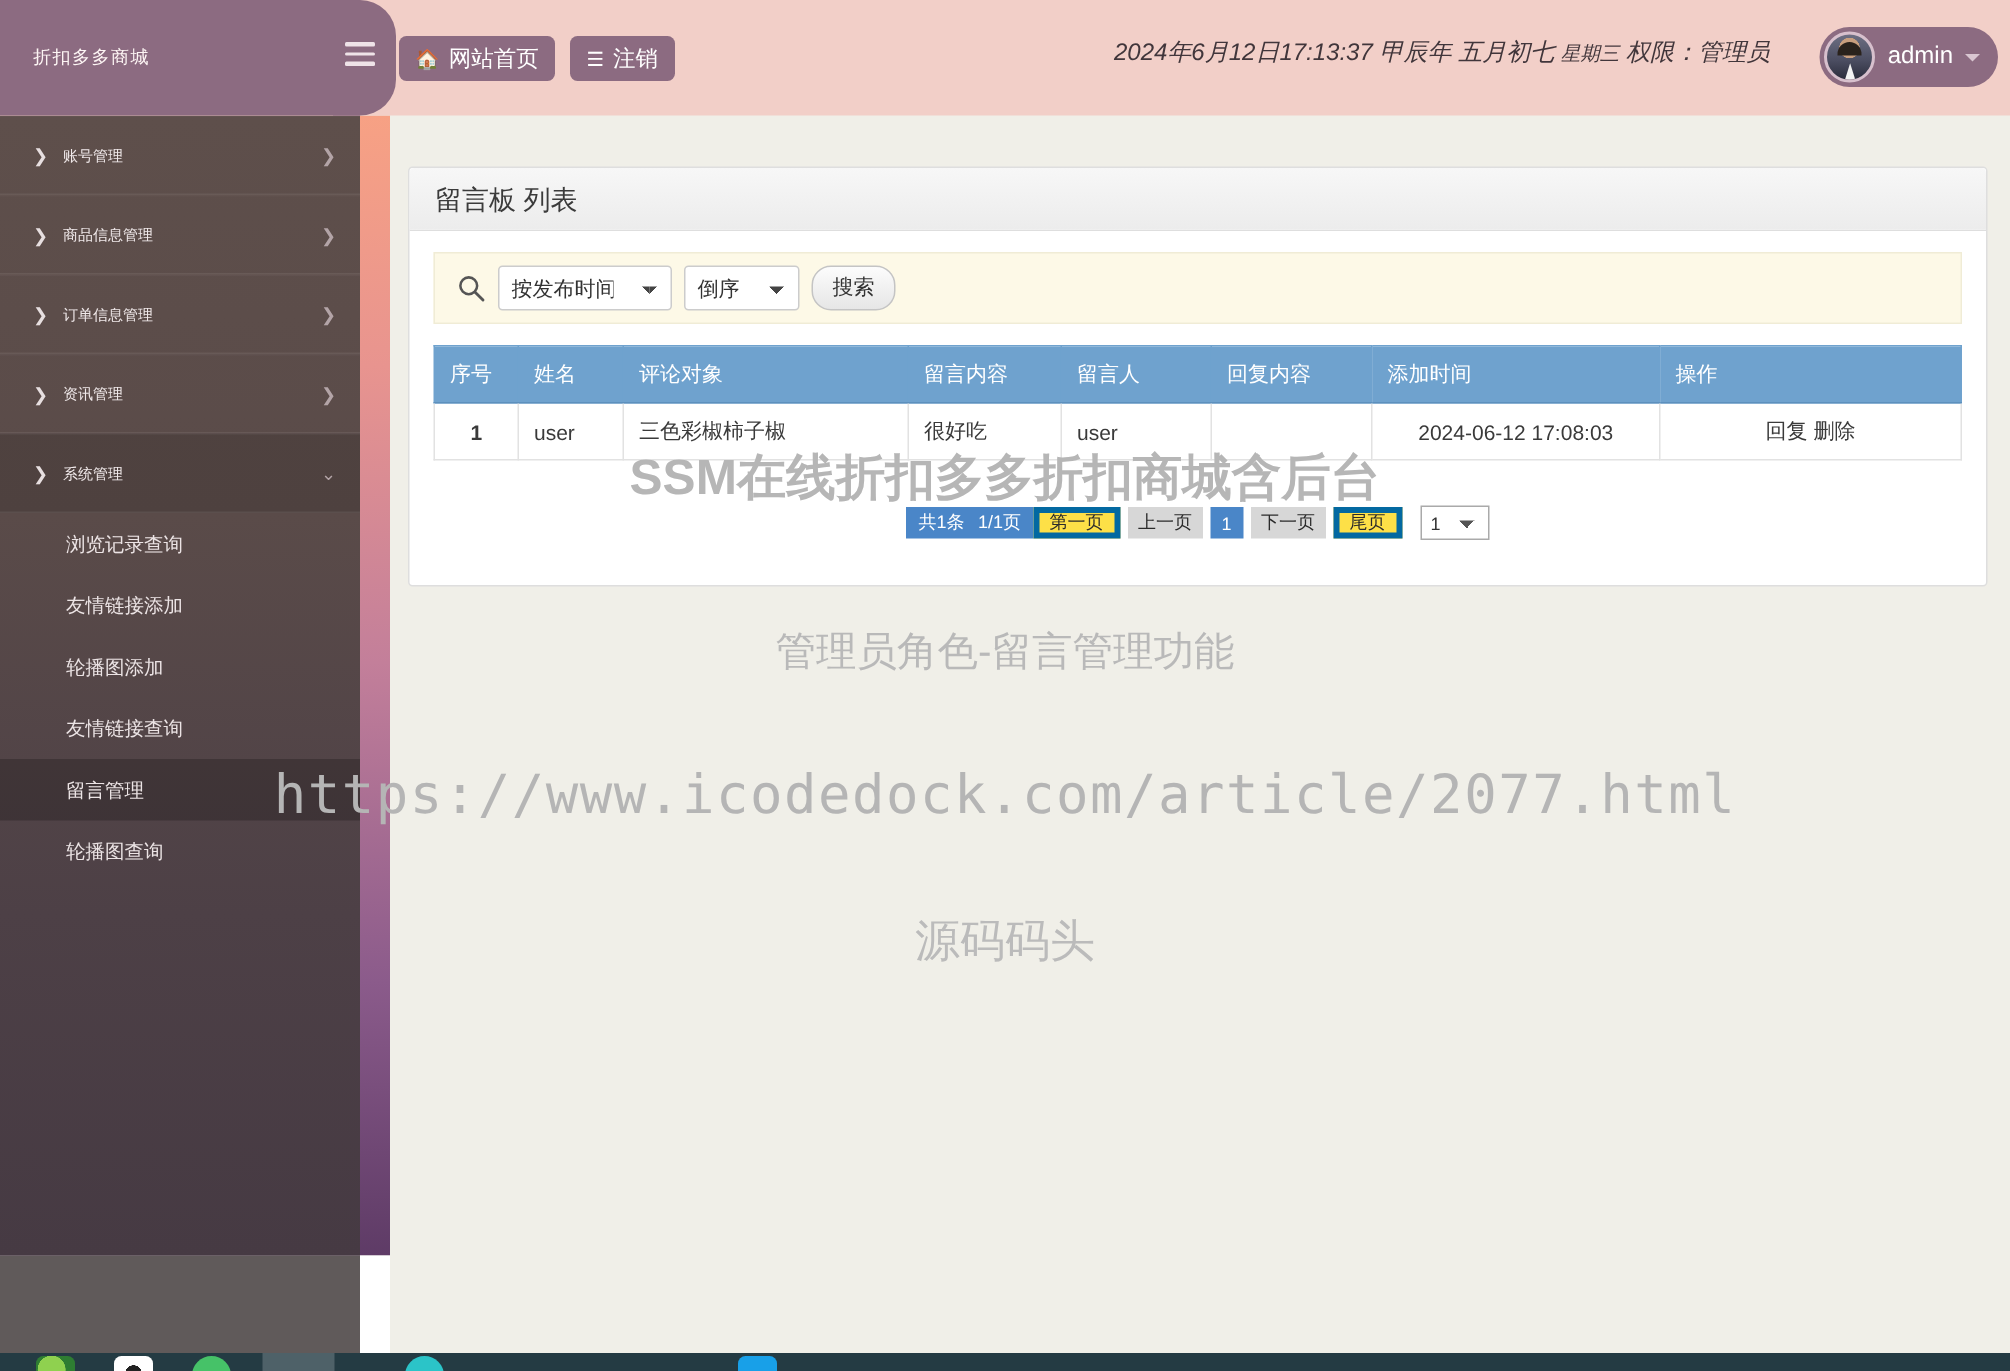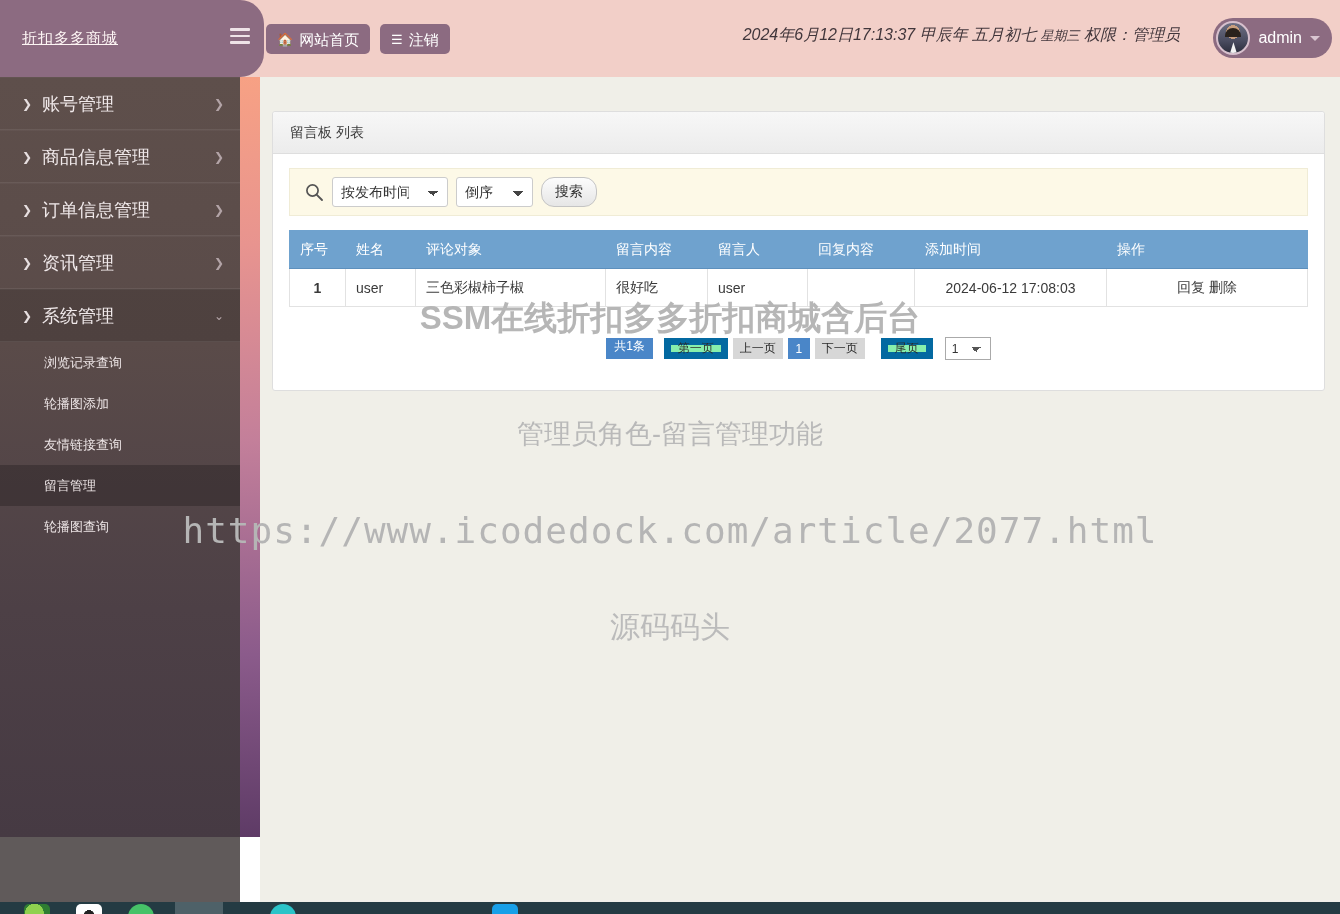--- a/index.html
+++ b/index.html
@@ -16,21 +16,21 @@
     position: absolute; left: 0; top: 0; width: 1340px; height: 77px;
     background: #f2cfc8;
     z-index: 20;
   }
   #brand-block {
     position: absolute; left: 0; top: 0; width: 240px; height: 77px;
     background: #8c6b81;
     display: flex; align-items: center; padding-left: 22px;
   }
   #brand-title {
-    color: #fdf5f4; font-size: 15px; letter-spacing: 1px; text-decoration: underline;
+    color: #fdf5f4; font-size: 12px; letter-spacing: 1px;
   }
   #brand-tab {
     position: absolute; left: 222px; top: 0; width: 42px; height: 77px;
     background: #8c6b81;
     border-top-right-radius: 24px; border-bottom-right-radius: 24px;
   }
   #hamburger-main {
     position: absolute; left: 230px; top: 28px; width: 20px; height: 20px;
     cursor: pointer; z-index: 3;
   }
@@ -105,21 +105,21 @@
     height: 53px; display: flex; align-items: center;
     padding: 0 16px 0 22px;
     border-bottom: 1px solid rgba(255,255,255,0.07);
     border-top: 1px solid rgba(255,255,255,0.03);
     cursor: pointer; position: relative;
   }
   .nav-group.open { background: rgba(0,0,0,0.13); }
   .nav-group .chev-l {
     color: #e7dfe0; font-size: 12px; font-weight: bold; margin-right: 10px;
   }
-  .nav-group .label { color: #f0e9ea; font-size: 18px; flex: 1; }
+  .nav-group .label { color: #f0e9ea; font-size: 10px; flex: 1; }
   .nav-group .chev-r { color: #b3a4a7; font-size: 12px; }
   .nav-sub {
     height: 41px; display: flex; align-items: center;
     padding-left: 44px; cursor: pointer;
   }
   .nav-sub.active { background: rgba(0,0,0,0.22); }
   .nav-sub .label { color: #ece4e5; font-size: 13px; }
 
   #sidebar-footer {
     position: absolute; left: 0; top: 837px; width: 240px; height: 65px;
@@ -143,21 +143,21 @@
     background: #fff;
     border: 1px solid #dedede;
     border-radius: 3px;
   }
   #panel-head {
     height: 42px; background: linear-gradient(180deg, #f7f7f7, #ececec);
     border-bottom: 1px solid #dedede;
     display: flex; align-items: center; padding-left: 17px;
     border-radius: 3px 3px 0 0;
   }
-  #panel-title { font-size: 14px; color: #3b3b3b; }
+  #panel-title { font-size: 18px; color: #3b3b3b; }
   #panel-body { padding: 14px 16px 0 16px; }
 
   #search-bar {
     background: #fdf9e7; border: 1px solid #f0ecd6;
     height: 48px; display: flex; align-items: center;
     padding-left: 14px; gap: 8px;
   }
   #search-icon { width: 20px; height: 20px; }
   .ctl-select {
     height: 30px; background: #fff;
@@ -202,30 +202,30 @@
 
   
   #pagination {
     margin-top: 30px; display: flex; justify-content: center;
     align-items: center; gap: 0;
     font-size: 12px;
   }
   .pg-info {
     background: #4a86c8; color: #fff;
     height: 21px; display: flex; align-items: center;
-    padding: 0 8px; gap: 9px; white-space: nowrap; flex-direction: column;
+    padding: 0 8px; gap: 9px; white-space: nowrap;
   }
   .pg-btn {
     height: 21px; display: flex; align-items: center; justify-content: center;
     min-width: 36px; padding: 0 7px;
     background: #d7d7d7; color: #2b2b2b;
     border: none; font-family: inherit; font-size: 12px;
     cursor: pointer; white-space: nowrap;
   }
-  .pg-btn.boxed { background: #86efac; border: 7px solid #0369a1; margin-left: 11px; }
+  .pg-btn.boxed { background: #fde047; border: 4px solid #0369a1; }
   .pg-btn.current { background: #4a86c8; color: #fff; min-width: 22px; }
   .pg-gap { width: 5px; }
   #pg-select {
     margin-left: 12px; width: 46px; height: 23px;
     background: #fff; border: 1px solid #aaa;
     font-size: 12px; font-family: inherit; color: #333;
     padding-left: 6px;
     appearance: none; -webkit-appearance: none; cursor: pointer;
     background-image:
       linear-gradient(45deg, transparent 50%, #555 50%),
@@ -293,20 +293,23 @@
     <span class="chev-r">❯</span>
   </div>
   <div class="nav-group open">
     <span class="chev-l">❯</span>
     <span class="label">系统管理</span>
     <span class="chev-r">⌄</span>
   </div>
 
   <div class="nav-sub">
     <span class="label">浏览记录查询</span>
+  </div>
+  <div class="nav-sub">
+    <span class="label">友情链接添加</span>
   </div>
   <div class="nav-sub">
     <span class="label">轮播图添加</span>
   </div>
   <div class="nav-sub">
     <span class="label">友情链接查询</span>
   </div>
   <div class="nav-sub active">
     <span class="label">留言管理</span>
   </div>

